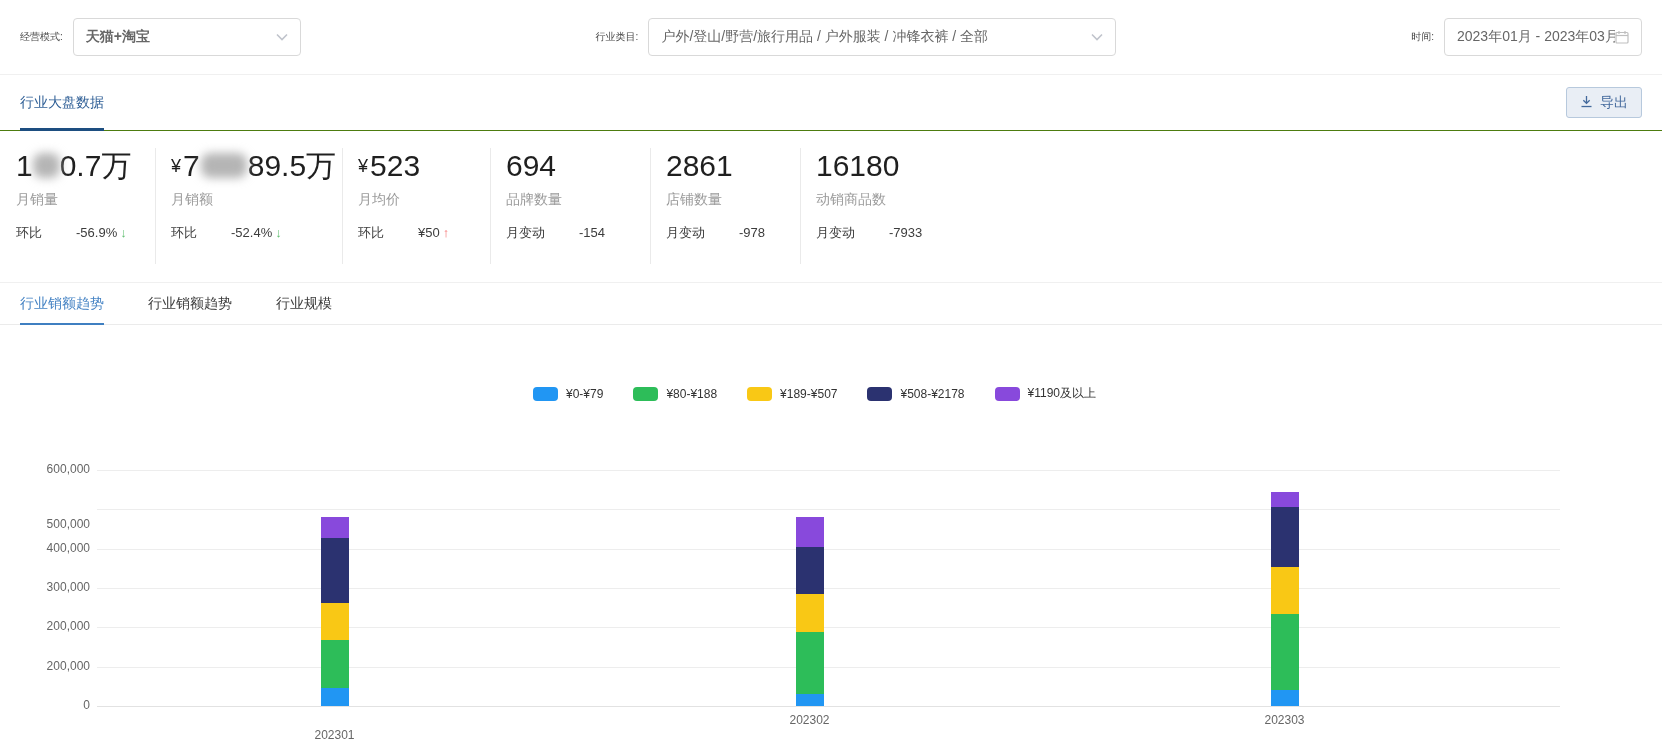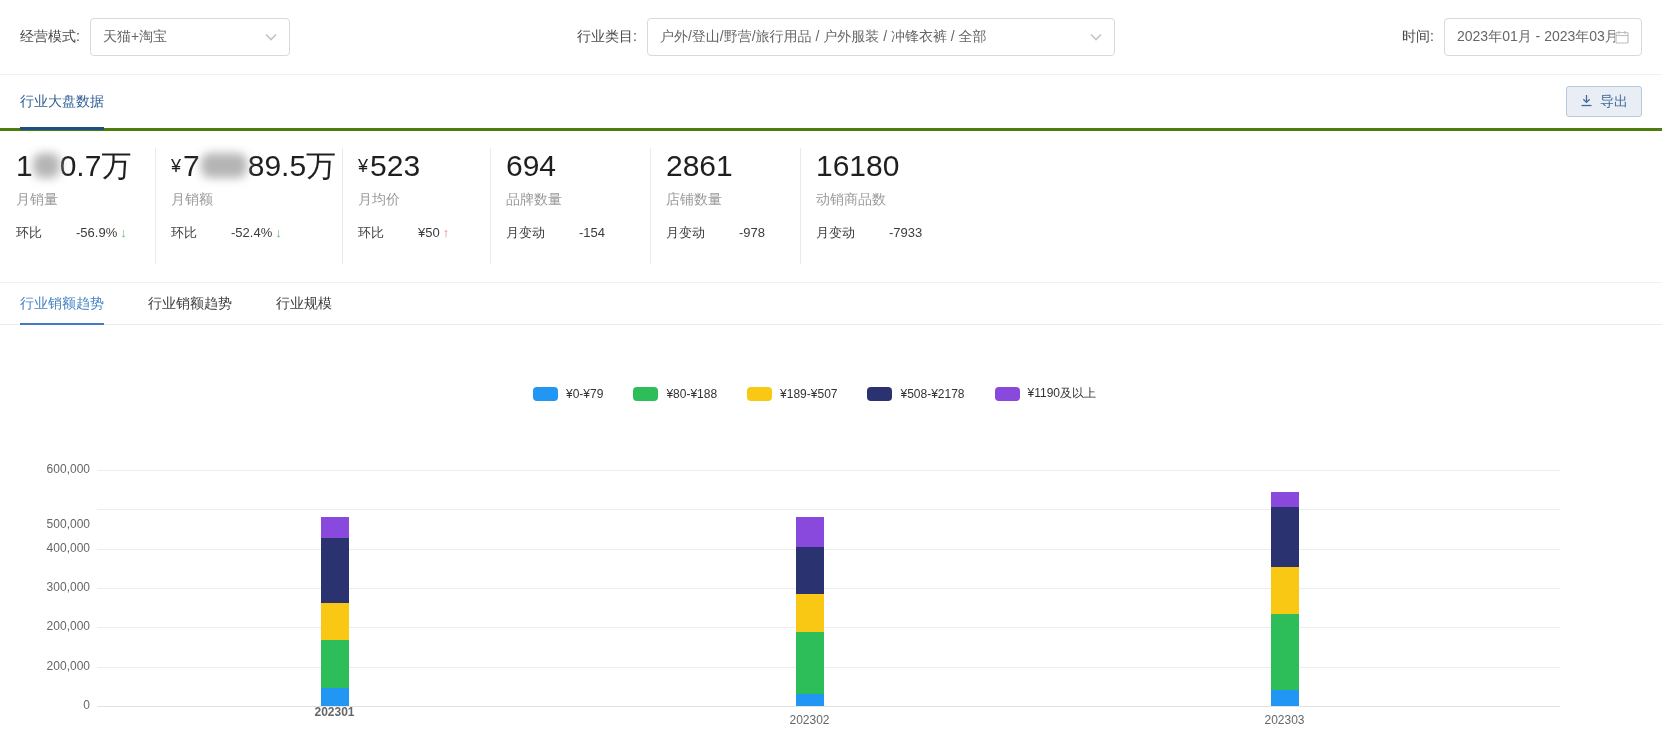--- a/index.html
+++ b/index.html
@@ -3,32 +3,32 @@
 <meta charset="utf-8">
 <style>
   * { margin:0; padding:0; box-sizing:border-box; }
   body { font-family:"Liberation Sans","DejaVu Sans",sans-serif; background:#fff; }
   .page { width:1662px; height:744px; position:relative; background:#fff; overflow:hidden; color:#333; }
 
   
   .filter-bar { height:75px; display:flex; align-items:center; justify-content:space-between;
     padding:0 20px; border-bottom:1px solid #f0f0f0; }
   .fgroup { display:flex; align-items:center; }
-  .flabel { font-size:14px; color:#4a4a4a; margin-right:10px; white-space:nowrap; }
+  .flabel { font-size:10px; color:#4a4a4a; margin-right:10px; white-space:nowrap; }
   .selectbox { height:38px; border:1px solid #d9d9d9; border-radius:4px; background:#fff;
     display:flex; align-items:center; justify-content:space-between; padding:0 12px; cursor:pointer; }
   .selectbox .val { font-size:14px; color:#666; white-space:nowrap; overflow:hidden; }
-  .sb-mode { width:200px; }
+  .sb-mode { width:228px;font-weight:bold; }
   .sb-cat { width:468px; }
   .sb-date { width:198px; }
   .chev svg, .cal svg { display:block; }
 
   
   .sec-header { height:56px; display:flex; align-items:center; justify-content:space-between;
-    padding:0 20px; border-bottom:3px solid #4d7c0f; position:relative; }
+    padding:0 20px; border-bottom:1px solid #4d7c0f; position:relative; }
   .sec-tab { position:relative; height:56px; display:flex; align-items:center;
     font-size:14px; color:#2f5f96; cursor:pointer; }
   .sec-tab::after { content:""; position:absolute; left:0; right:0; bottom:0; height:3px; background:#1d4e80; }
   .export-btn { height:31px; padding:0 13px; background:#e9eef5; border:1px solid #b7c9dd; border-radius:3px;
     display:flex; align-items:center; gap:7px; font-size:14px; color:#43699c; cursor:pointer; }
 
   
   .stats-row { display:flex; align-items:stretch; padding:17px 0 18px 16px; border-bottom:1px solid #f0f0f0; height:152px; }
   .stat { padding-right:16px; margin-right:15px; border-right:1px solid #eaeaea; }
   .stat:last-child { border-right:none; }
@@ -195,21 +195,21 @@
         <div class="ytick" style="top: 215.68px;">400,000</div>
         <div class="gridline" style="top: 184.35px;"></div>
         <div class="ytick" style="top: 192px;">500,000</div>
         <div class="gridline" style="top: 145.02px;"></div>
         <div class="ytick" style="top: 137.02px;">600,000</div>
         <div class="bar-seg" title="202301 ¥0-¥79: 46,000" style="left: 320.5px; top: 362.908px; height: 18.0918px; background: rgb(33, 150, 243);"></div>
         <div class="bar-seg" title="202301 ¥80-¥188: 122,000" style="left: 320.5px; top: 314.926px; height: 47.9826px; background: rgb(45, 189, 89);"></div>
         <div class="bar-seg" title="202301 ¥189-¥507: 93,000" style="left: 320.5px; top: 278.349px; height: 36.5769px; background: rgb(249, 200, 21);"></div>
         <div class="bar-seg" title="202301 ¥508-¥1189: 166,000" style="left: 320.5px; top: 213.061px; height: 65.2878px; background: rgb(43, 50, 112);"></div>
         <div class="bar-seg" title="202301 ¥1190及以上: 54,000" style="left: 320.5px; top: 191.823px; height: 21.2382px; background: rgb(136, 73, 220);"></div>
-        <div class="xlabel" style="left: 284.5px; top: 380px; font-weight: bold;">202301</div>
+        <div class="xlabel" style="left: 284.5px; top: 403px;">202301</div>
         <div class="bar-seg" title="202302 ¥0-¥79: 30,000" style="left: 795.5px; top: 369.201px; height: 11.799px; background: rgb(33, 150, 243);"></div>
         <div class="bar-seg" title="202302 ¥80-¥188: 157,000" style="left: 795.5px; top: 307.453px; height: 61.7481px; background: rgb(45, 189, 89);"></div>
         <div class="bar-seg" title="202302 ¥189-¥507: 98,000" style="left: 795.5px; top: 268.909px; height: 38.5434px; background: rgb(249, 200, 21);"></div>
         <div class="bar-seg" title="202302 ¥508-¥1189: 119,000" style="left: 795.5px; top: 222.107px; height: 46.8027px; background: rgb(43, 50, 112);"></div>
         <div class="bar-seg" title="202302 ¥1190及以上: 76,000" style="left: 795.5px; top: 192.216px; height: 29.8908px; background: rgb(136, 73, 220);"></div>
         <div class="xlabel" style="left: 759.5px; top: 388px;">202302</div>
         <div class="bar-seg" title="202303 ¥0-¥79: 41,000" style="left: 1270.5px; top: 364.875px; height: 16.1253px; background: rgb(33, 150, 243);"></div>
         <div class="bar-seg" title="202303 ¥80-¥188: 193,000" style="left: 1270.5px; top: 288.968px; height: 75.9069px; background: rgb(45, 189, 89);"></div>
         <div class="bar-seg" title="202303 ¥189-¥507: 120,000" style="left: 1270.5px; top: 241.772px; height: 47.196px; background: rgb(249, 200, 21);"></div>
         <div class="bar-seg" title="202303 ¥508-¥1189: 153,000" style="left: 1270.5px; top: 181.597px; height: 60.1749px; background: rgb(43, 50, 112);"></div>

